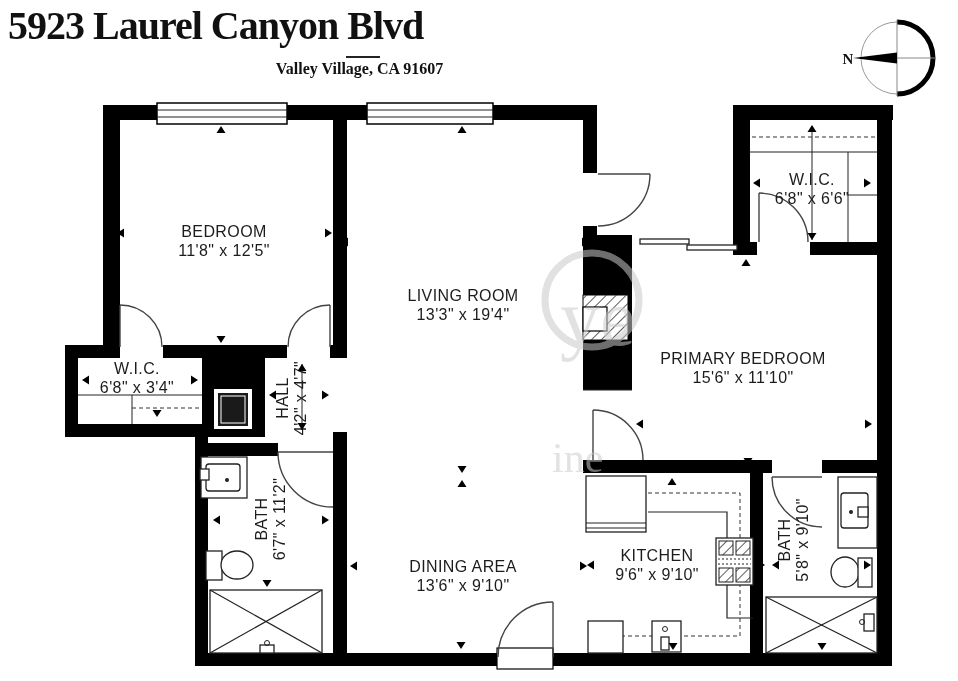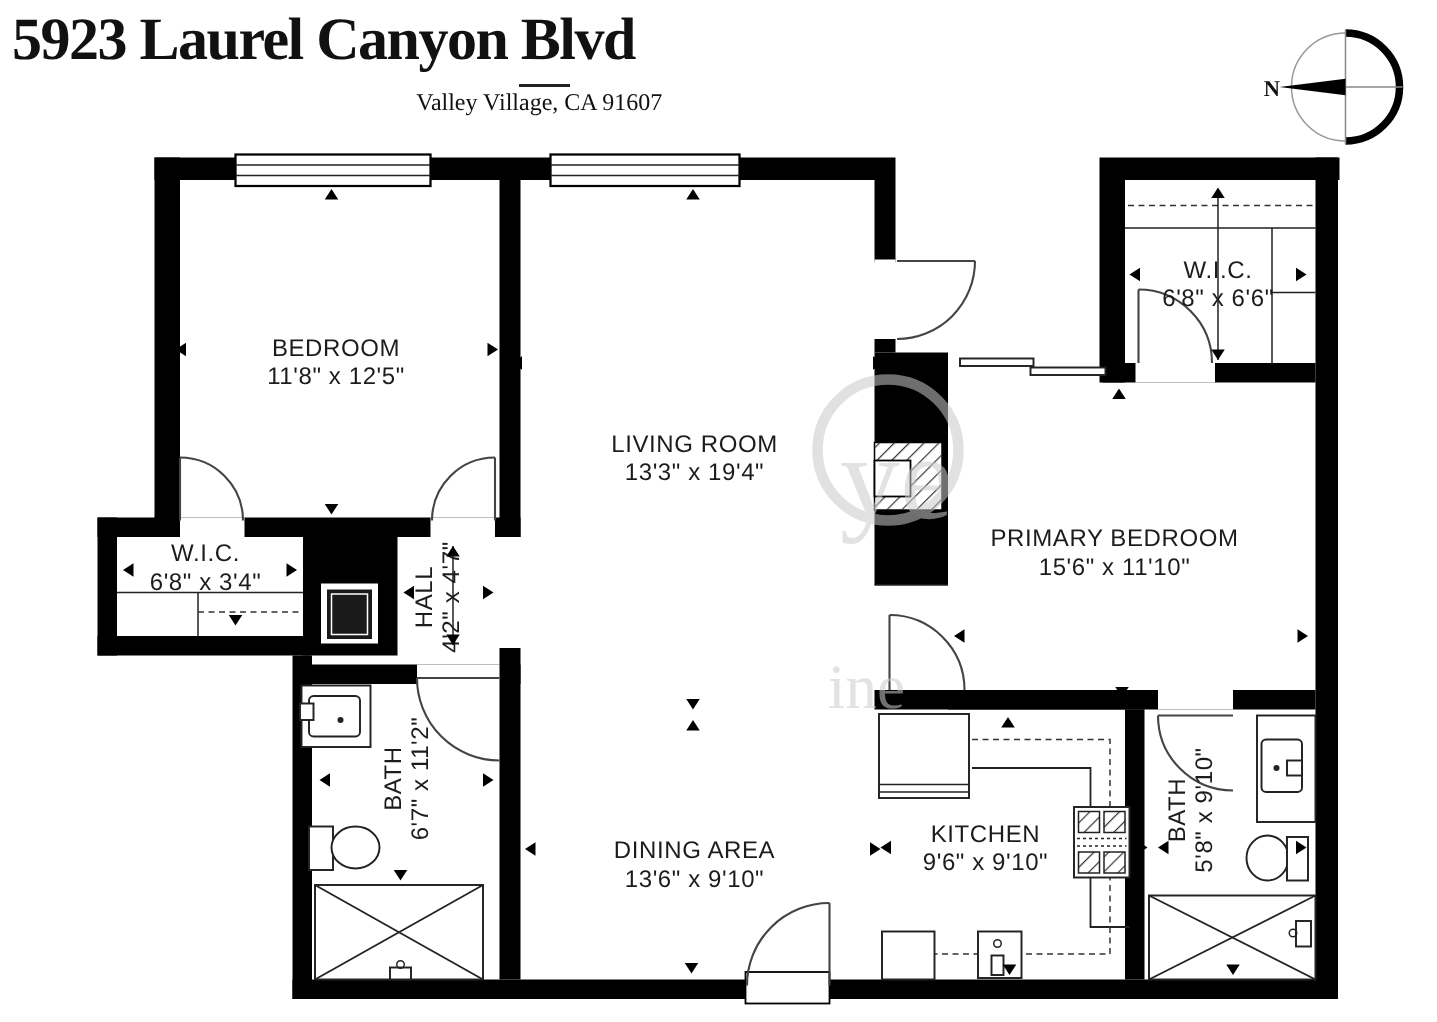--- a/index.html
+++ b/index.html
@@ -2,21 +2,21 @@
 <html><head>
 <meta charset="utf-8">
 <style>
   html,body{margin:0;padding:0;background:#ffffff;}
   #page{position:relative;width:958px;height:681px;background:#ffffff;overflow:hidden;
         font-family:"Liberation Sans",sans-serif;padding-left:18px;}
   #addr{position:absolute;left:8px;top:2px;font-family:"Liberation Serif","DejaVu Serif",serif;
         font-weight:700;font-size:40px;color:#111;letter-spacing:-1px;white-space:nowrap;}
   #divider{position:absolute;left:346px;top:56px;width:34px;height:2px;background:#222;}
   #locality{position:absolute;left:262px;top:60px;width:195px;text-align:center;
-        font-family:"Liberation Serif","DejaVu Serif",serif;font-weight:400;font-size:16px;color:#111;}
+        font-family:"Liberation Serif","DejaVu Serif",serif;font-weight:700;font-size:16px;color:#111;}
   svg{position:absolute;left:0;top:0;}
   .wall{fill:#000;stroke:none;}
   .opening{fill:#fff;stroke:none;}
   .thin{stroke:#222;stroke-width:1.2;fill:none;}
   .thin2{stroke:#222;stroke-width:1;fill:none;}
   .dash{stroke:#333;stroke-width:1;fill:none;stroke-dasharray:4 3;}
   .fix{stroke:#222;stroke-width:1.3;fill:#fff;}
   .door{stroke:#444;stroke-width:1.4;fill:none;}
   .winrect{fill:#fff;stroke:#000;stroke-width:1.5;}
   .room-label text{font-family:"Liberation Sans",sans-serif;font-size:16px;fill:#1c1c1c;

